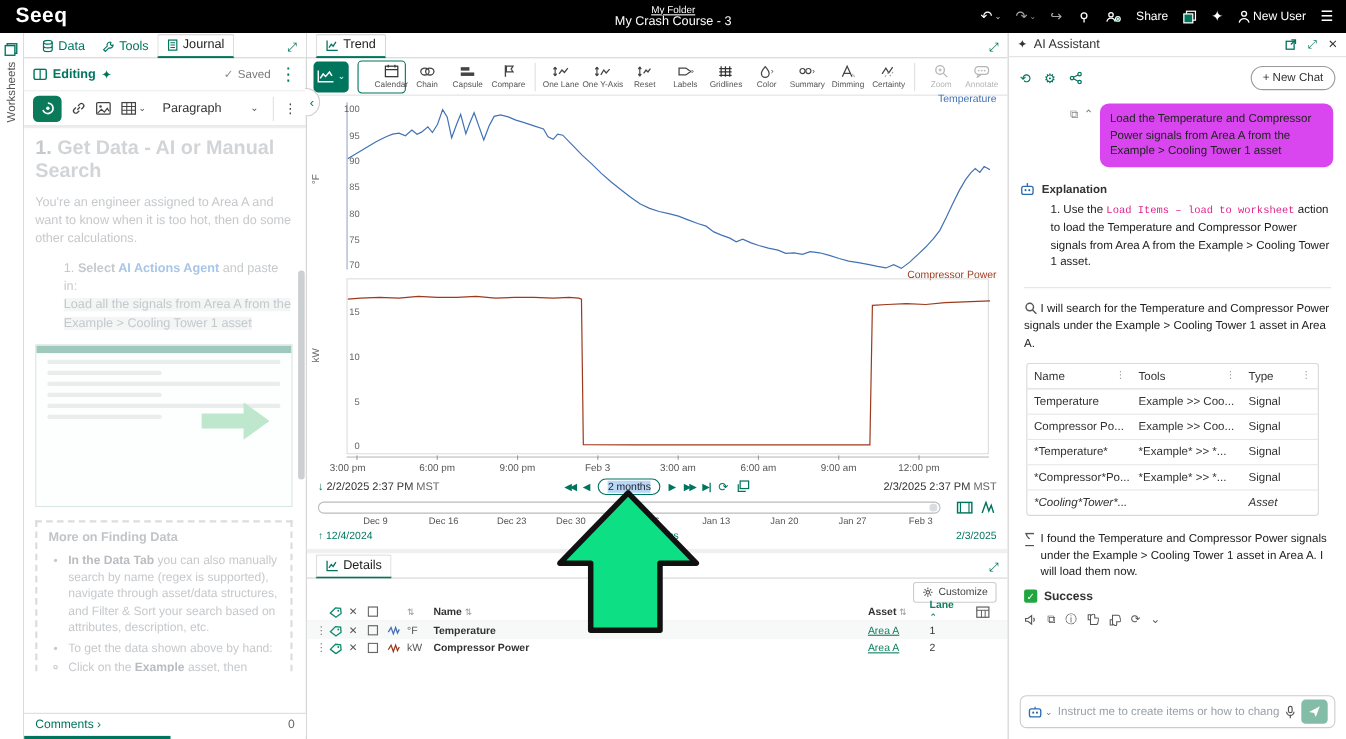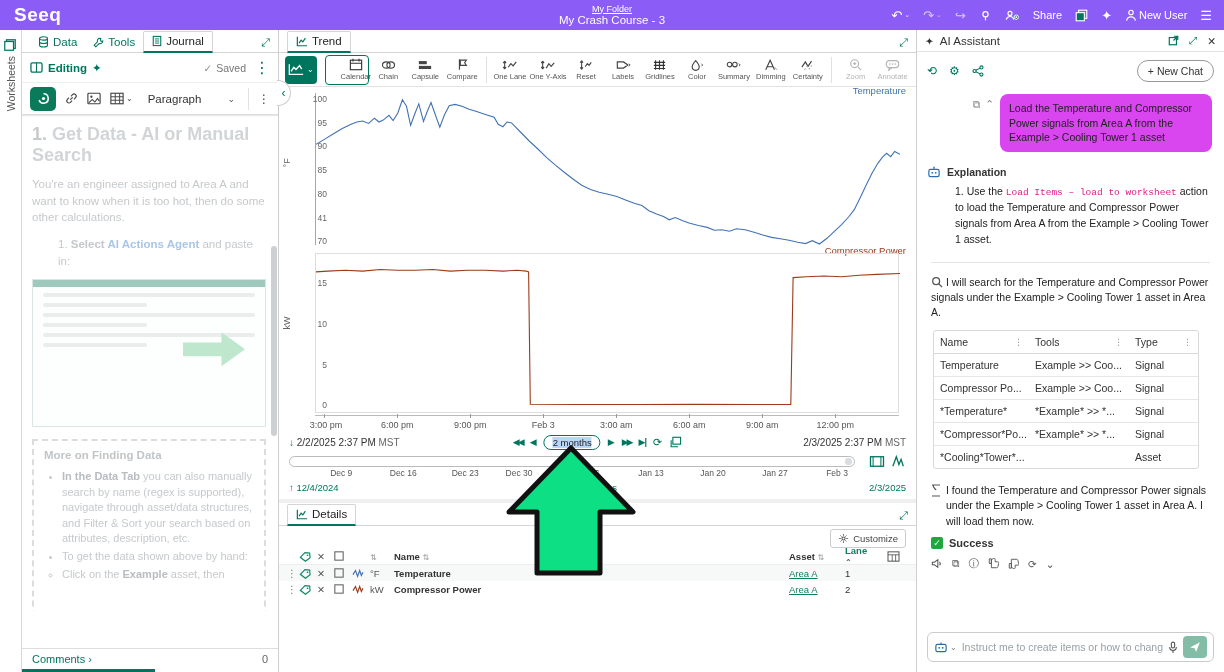--- a/index.html
+++ b/index.html
@@ -1,19 +1,19 @@
 <!DOCTYPE html>
 <html><head>
 <meta charset="utf-8">
 <style>
   * { margin:0; padding:0; box-sizing:border-box; }
   html,body { width:1224px; height:672px; overflow:hidden; background:#fff;
     font-family:"Liberation Sans","DejaVu Sans",sans-serif; color:#333; }
   
-  #topbar{position:absolute;left:0;top:0;width:1224px;height:30px;background:#8b5cf6;color:#fff;display:flex;align-items:center;}
+  #topbar{position:absolute;left:0;top:0;width:1224px;height:30px;background:#000000;color:#fff;display:flex;align-items:center;}
   #logo{font-size:19px;font-weight:bold;letter-spacing:.5px;margin-left:14px;}
   #tb-center{position:absolute;left:0;right:0;top:0;height:30px;display:flex;flex-direction:column;align-items:center;justify-content:center;pointer-events:none;}
   #tb-center .crumb{font-size:9px;text-decoration:underline;line-height:10px;}
   #tb-center .title{font-size:11.5px;line-height:13px;}
   #tb-right{margin-left:auto;display:flex;align-items:center;gap:13px;padding-right:12px;font-size:13px;}
   #tb-right .lbl{font-size:11px;}
   .tbico{display:inline-flex;align-items:center;gap:2px;cursor:pointer;}
   .tiny-chev{font-size:7px;opacity:.8;}
   
   #rail{position:absolute;left:0;top:30px;width:22px;height:642px;background:#fff;border-right:1px solid #d8d8d8;}
@@ -134,21 +134,21 @@
   #usermsg .acts{color:#888;display:flex;gap:5px;margin-top:4px;}
   #bubble{background:#d946ef;border-radius:8px;padding:7px 9px;line-height:1.4;color:#222;max-width:212px;}
   #explain{padding:10px 14px 0 10px;}
   #explain .ttl{display:flex;gap:6px;align-items:center;font-weight:bold;font-size:10.5px;}
   #explain .body{margin:6px 0 0 28px;line-height:1.5;color:#222;}
   .codepink{font-family:"Liberation Mono","DejaVu Sans Mono",monospace;color:#e0218a;font-size:9.5px;}
   #ai hr{border:none;border-top:1px solid #e4e4e4;margin:14px 14px 0 14px;}
   #searchpara{padding:12px 14px 0 14px;line-height:1.45;color:#222;}
   #aitable{margin:10px 14px 0 16px;border:1px solid #d9d9d9;border-radius:3px;width:266px;}
   .atr{display:flex;border-bottom:1px solid #e7e7e7;}
-  .atr:last-child{border-bottom:none;}
+  .atr:last-child{border-bottom:none;font-style:italic;}
   .atd{padding:5px 6px;display:flex;align-items:center;}
   .c0{width:95px;}.c1{width:100px;}.c2{width:69px;}
   .atr.h .atd{font-weight:normal;color:#333;}
   .atr.h .kb{margin-left:auto;color:#999;font-size:9px;}
   .atr.h{border-bottom:1px solid #d9d9d9;}
   #foundpara{padding:14px 14px 0 14px;line-height:1.45;color:#222;display:flex;gap:5px;}
   #successrow{padding:8px 14px 0 14px;display:flex;align-items:center;gap:6px;font-weight:bold;font-size:11px;}
   .okbox{width:12px;height:12px;background:#21a63f;border-radius:2px;color:#fff;font-size:9px;display:flex;align-items:center;justify-content:center;}
   #msgacts{padding:8px 14px 0 14px;display:flex;gap:9px;color:#555;align-items:center;}
   #ai-input{position:absolute;left:10px;right:10px;bottom:10px;height:30px;border:1px solid #ccc;border-radius:6px;display:flex;align-items:center;padding:0 6px;gap:5px;background:#fff;}
@@ -297,20 +297,21 @@
       </span>
     <span class="sep"></span>
     <span class="fico" style="color:#444;font-size:12px;">⋮</span>
   </div>
 
   <div id="jcontent">
     <div class="jh1"><b>1.</b><span> Get Data - AI or Manual Search</span></div>
     <div class="jp">You're an engineer assigned to Area A and want to know when it is too hot, then do some other calculations.</div>
     <div class="jstep">
       <span>1. </span><b>Select </b><span class="blue">AI Actions Agent</span><span> and paste in:</span><br>
+      <span class="jquote">Load all the signals from Area A from the Example &gt; Cooling Tower 1 asset</span>
     </div>
     <div class="thumb" id="thumb1">
       <div class="mini-top"></div>
       <div class="mini-line"></div>
         <div class="mini-line short"></div>
         <div class="mini-line"></div>
         <div class="mini-line short"></div>
         <div class="mini-line"></div>
         <div class="mini-line short"></div>
       <div class="mini-arrow arrow-right" style="left:150px;top:52px;width:62px;height:34px;"></div>
@@ -479,21 +480,21 @@
   <div id="chartwrap">
     <div class="lane" id="lane0">
       <span class="legend" style="color: rgb(66, 114, 180);">Temperature</span>
       <span class="yunit">°F</span>
       <div class="lane-plot">
           <svg id="lane-svg-0" width="584" height="152" viewBox="0 0 584 152">
             <polyline points="0.0,51.3 8.8,46.1 17.5,40.8 26.3,35.6 35.0,31.3 40.9,29.0 46.7,28.0 52.6,30.4 58.4,25.2 63.1,29.0 67.2,27.1 73.0,22.3 77.1,27.5 81.8,20.0 86.4,6.7 90.5,13.3 94.6,32.3 99.3,19.5 102.8,10.9 107.5,28.5 111.0,19.0 115.0,9.5 119.7,22.8 123.8,34.2 128.5,21.8 133.2,12.8 139.0,11.4 146.0,13.3 153.0,16.2 160.6,18.5 169.4,21.4 178.1,24.2 182.2,31.3 186.9,33.7 191.0,29.0 195.6,29.9 204.4,39.0 213.2,48.0 221.9,56.0 230.7,64.6 239.4,72.2 248.2,79.3 257.0,86.0 265.7,92.2 274.5,96.4 283.2,99.3 292.0,101.2 300.8,103.5 309.5,106.9 318.3,110.2 325.9,112.6 332.9,117.8 339.9,120.7 347.5,123.5 353.3,126.8 359.2,124.5 366.8,127.8 373.8,130.2 382.5,132.5 391.3,134.4 398.3,137.3 405.9,136.8 413.5,138.2 420.5,135.8 429.2,136.8 438.0,139.2 446.8,142.0 455.5,144.4 464.3,145.8 473.0,147.3 481.8,149.2 489.4,150.6 496.4,147.7 503.4,151.0 511.0,145.3 518.6,138.2 525.6,131.6 532.6,124.0 538.4,116.4 544.3,104.5 550.1,92.2 556.0,80.3 561.8,70.3 566.5,64.1 570.6,60.3 574.7,63.7 578.7,58.4 584.0,61.3" fill="none" stroke="#4272B4" stroke-width="1.1"></polyline>
           </svg>
         </div>
     <span class="ytick" style="top: 149.25px;">70</span>
-        <span class="ytick" style="top: 125.5px;">41</span>
+        <span class="ytick" style="top: 125.5px;">75</span>
         <span class="ytick" style="top: 101.75px;">80</span>
         <span class="ytick" style="top: 78px;">85</span>
         <span class="ytick" style="top: 54.25px;">90</span>
         <span class="ytick" style="top: 30.5px;">95</span>
         <span class="ytick" style="top: 6.75px;">100</span>
       </div>
     <div class="lane" id="lane1x">
       <span class="legend" style="color: rgb(156, 58, 29);">Compressor Power</span>
       <span class="yunit">kW</span>
       <div class="lane-plot">
@@ -501,21 +502,21 @@
             <polyline points="0.0,17.9 11.7,17.1 29.2,16.3 46.7,17.1 64.2,15.5 81.8,16.3 99.3,16.3 116.8,15.5 134.3,17.1 151.8,16.3 169.4,16.3 186.9,17.1 201.5,16.3 210.2,17.1 212.6,17.9 214.3,150.3 262.8,150.5 321.2,150.5 379.6,150.4 438.0,150.5 474.8,150.5 477.1,23.6 490.6,22.8 508.1,22.0 525.6,22.8 543.1,21.2 560.6,20.4 584.0,19.5" fill="none" stroke="#9C3A1D" stroke-width="1.1"></polyline>
           </svg>
         </div>
     <span class="ytick" style="top: 153.485px;">0</span>
         <span class="ytick" style="top: 112.763px;">5</span>
         <span class="ytick" style="top: 72.0412px;">10</span>
         <span class="ytick" style="top: 31.3196px;">15</span>
       </div>
     <div id="xaxis" style="border-top: 1px solid rgb(187, 187, 187);">
         <span class="xtick" style="left: 9.344px;"></span>
-        <span class="xt" style="left: 11px;">3:00 pm</span>
+        <span class="xt" style="left: 1px;">3:00 pm</span>
         <span class="xtick" style="left: 82.344px;"></span>
         <span class="xt" style="left: 82.344px;">6:00 pm</span>
         <span class="xtick" style="left: 155.344px;"></span>
         <span class="xt" style="left: 155.344px;">9:00 pm</span>
         <span class="xtick" style="left: 228.344px;"></span>
         <span class="xt" style="left: 228.344px;">Feb 3</span>
         <span class="xtick" style="left: 301.344px;"></span>
         <span class="xt" style="left: 301.344px;">3:00 am</span>
         <span class="xtick" style="left: 374.344px;"></span>
         <span class="xt" style="left: 374.344px;">6:00 am</span>

